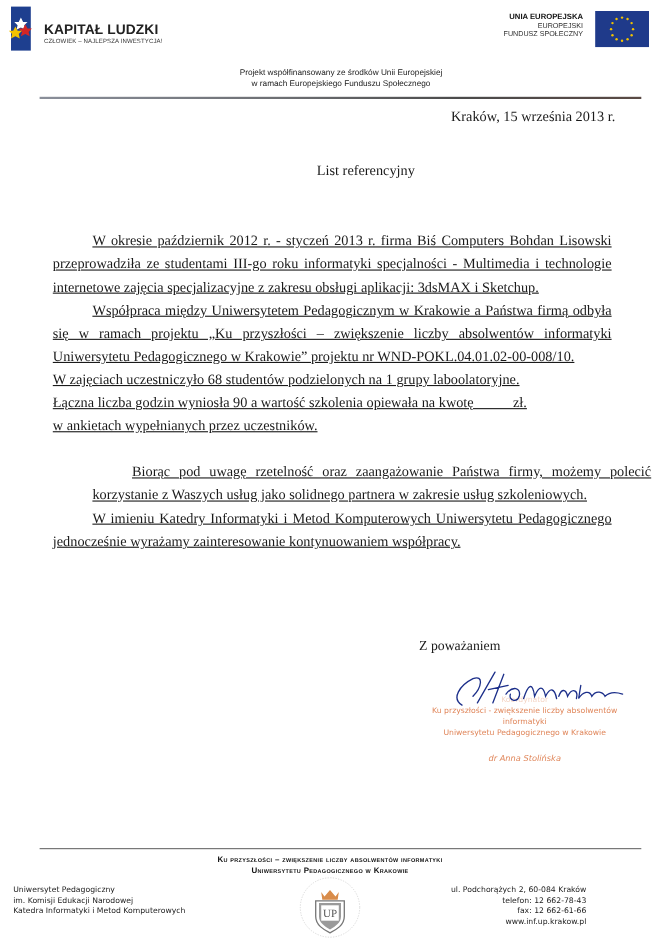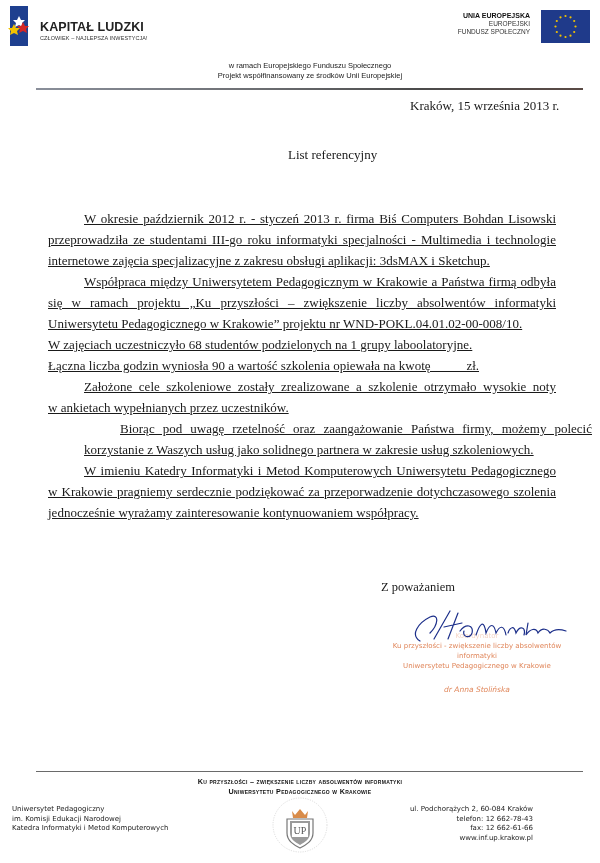--- a/index.html
+++ b/index.html
@@ -76,22 +76,22 @@
     <circle cx="24.5" cy="27" r="1.1"></circle>
       <circle cx="19.5" cy="25.7" r="1.1"></circle>
       <circle cx="15.8" cy="22" r="1.1"></circle>
     <circle cx="14.5" cy="16.5" r="1.1"></circle>
       <circle cx="15.8" cy="11" r="1.1"></circle>
       <circle cx="19.5" cy="7.3" r="1.1"></circle>
   </g>
 </svg>
 
 <div class="abs project-note">
+  <div>Projekt współfinansowany ze środków Unii Europejskiej</div>
   <div>w ramach Europejskiego Funduszu Społecznego</div>
-  <div>Projekt współfinansowany ze środków Unii Europejskiej</div>
 </div>
 <div class="abs header-rule"></div>
 
 <div class="abs date">Kraków, 15 września 2013 r.</div>
 <div class="abs title">List referencyjny</div>
 
 <div class="abs para p1">
   <span class="line just indent">W okresie październik 2012 r. - styczeń 2013 r. firma Biś Computers Bohdan Lisowski</span>
   <span class="line just">przeprowadziła ze studentami III-go roku informatyki specjalności - Multimedia i technologie</span>
   <span class="line">internetowe zajęcia specjalizacyjne z zakresu obsługi aplikacji: 3dsMAX i Sketchup.</span>
@@ -100,32 +100,30 @@
 <div class="abs para p2">
   <span class="line just indent">Współpraca między Uniwersytetem Pedagogicznym w Krakowie a Państwa firmą odbyła</span>
   <span class="line just">się w ramach projektu „Ku przyszłości – zwiększenie liczby absolwentów informatyki</span>
   <span class="line">Uniwersytetu Pedagogicznego w Krakowie” projektu nr WND-POKL.04.01.02-00-008/10.</span>
 </div>
 
 <div class="abs para p3">W zajęciach uczestniczyło 68 studentów podzielonych na 1 grupy laboolatoryjne.</div>
 <div class="abs para p4" style="white-space: pre;">Łączna liczba godzin wyniosła 90 a wartość szkolenia opiewała na kwotę           zł.</div>
 
 <div class="abs para p5">
-  <span class="line just indent">Założone cele szkoleniowe zostały zrealizowane a szkolenie otrzymało wysokie noty</span>
   <span class="line">w ankietach wypełnianych przez uczestników.</span>
 </div>
 
 <div class="abs para p6">
   <span class="line just indent">Biorąc pod uwagę rzetelność oraz zaangażowanie Państwa firmy, możemy polecić</span>
   <span class="line">korzystanie z Waszych usług jako solidnego partnera w zakresie usług szkoleniowych.</span>
 </div>
 
 <div class="abs para p7">
   <span class="line just indent">W imieniu Katedry Informatyki i Metod Komputerowych Uniwersytetu Pedagogicznego</span>
-  <span class="line just">w Krakowie pragniemy serdecznie podziękować za przeporwadzenie dotychczasowego szolenia</span>
   <span class="line">jednocześnie wyrażamy zainteresowanie kontynuowaniem współpracy.</span>
 </div>
 
 <div class="abs closing">Z poważaniem</div>
 
 <div class="abs stamp">
   <div style="opacity:0.35">Koordynator</div>
   <div>Ku przyszłości - zwiększenie liczby absolwentów</div>
   <div>informatyki</div>
   <div>Uniwersytetu Pedagogicznego w Krakowie</div>

